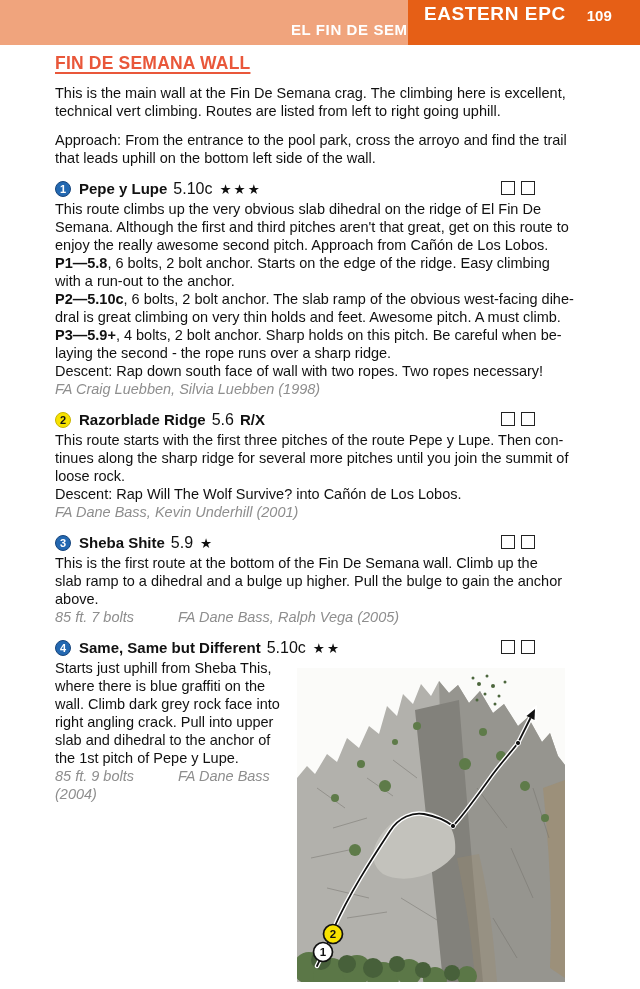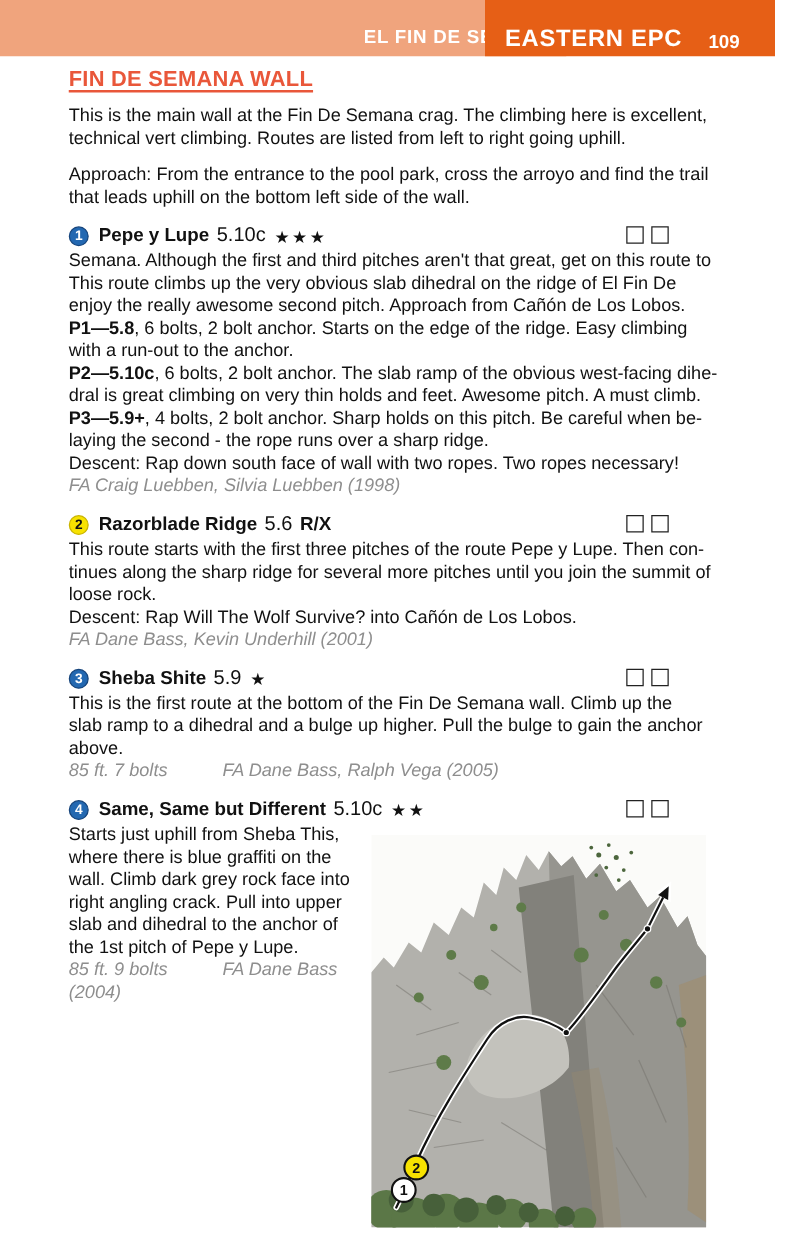--- a/index.html
+++ b/index.html
@@ -9,23 +9,23 @@
     overflow:hidden;
   }
   
   .band-light{
     position:absolute;left:0;top:0;width:453px;height:45px;
     background:var(--band_light);display:flex;justify-content:flex-end;align-items:flex-end;
     padding:0 11px 7px 0;box-sizing:border-box;
   }
   .band-light .crag{color:#fff;font-weight:bold;font-size:15px;letter-spacing:.6px;}
   .band-dark{
-    position:absolute;left:388px;top:0;width:232px;height:45px;
+    position:absolute;left:408px;top:0;width:232px;height:45px;
     background:var(--band_dark);display:flex;align-items:flex-end;
-    padding:0 0 2px 16px;box-sizing:border-box;
+    padding:0 0 20px 16px;box-sizing:border-box;
   }
   .band-dark .region{color:#fff;font-weight:bold;font-size:19px;letter-spacing:.6px;}
   .band-dark .pagenum{color:#fff;font-weight:bold;font-size:15px;margin-left:21px;padding-bottom:1px;}
 
   
   .content{position:absolute;left:55px;top:53px;width:540px;}
   h1{
     margin:0 0 10px 0;font-size:17.5px;color:var(--title);letter-spacing:.2px;
     text-decoration:underline;text-underline-offset:3px;text-decoration-thickness:2px;
   }
@@ -85,22 +85,22 @@
         <div class="rhead">
           <span class="marker blue">1</span>
           <span class="rname">Pepe y Lupe</span>
           <span class="rgrade">5.10c</span>
           <span class="rstars">★★★</span>
           <span class="boxes">
             <span class="box"></span>
             <span class="box"></span>
           </span>
         </div>
+        <div class="line"><span>This route climbs up the very obvious slab dihedral on the ridge of El Fin De</span></div>
         <div class="line"><span>Semana. Although the first and third pitches aren't that great, get on this route to</span></div>
-        <div class="line"><span>This route climbs up the very obvious slab dihedral on the ridge of El Fin De</span></div>
         <div class="line"><span>enjoy the really awesome second pitch. Approach from Cañón de Los Lobos.</span></div>
         <div class="line"><span class="b">P1—5.8</span><span>, 6 bolts, 2 bolt anchor. Starts on the edge of the ridge. Easy climbing</span></div>
         <div class="line"><span>with a run-out to the anchor.</span></div>
         <div class="line"><span class="b">P2—5.10c</span><span>, 6 bolts, 2 bolt anchor. The slab ramp of the obvious west-facing dihe-</span></div>
         <div class="line"><span>dral is great climbing on very thin holds and feet. Awesome pitch. A must climb.</span></div>
         <div class="line"><span class="b">P3—5.9+</span><span>, 4 bolts, 2 bolt anchor. Sharp holds on this pitch. Be careful when be-</span></div>
         <div class="line"><span>laying the second - the rope runs over a sharp ridge.</span></div>
         <div class="line"><span>Descent: Rap down south face of wall with two ropes. Two ropes necessary!</span></div>
         <div class="line"><span class="i">FA Craig Luebben, Silvia Luebben (1998)</span></div>
       </section>

